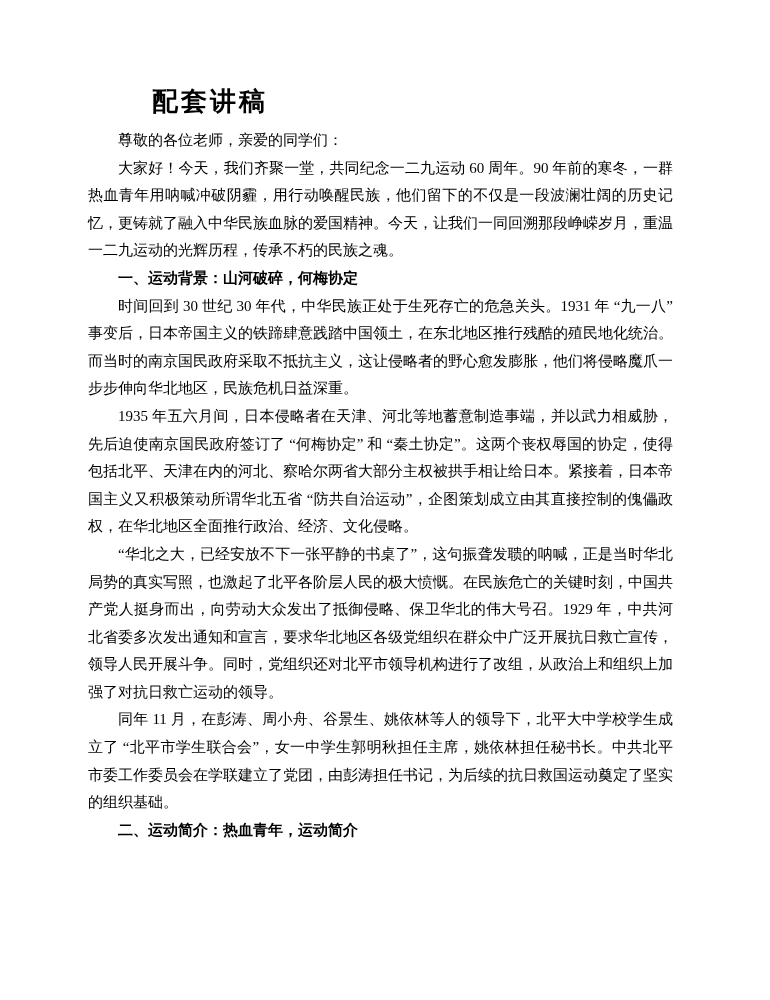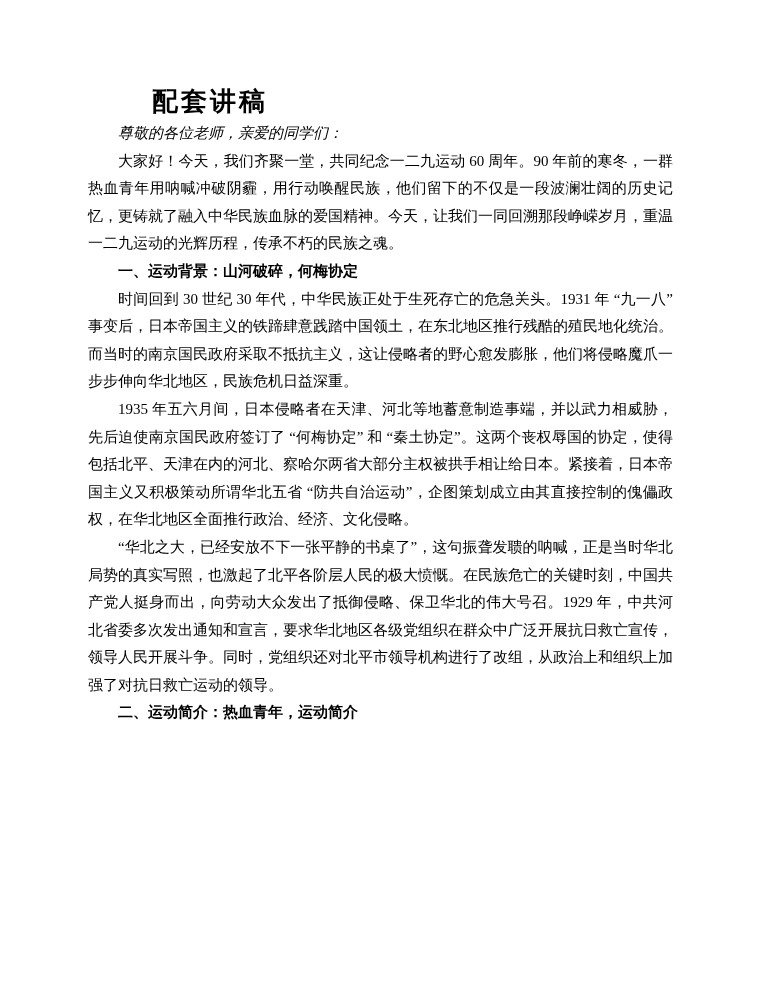--- a/index.html
+++ b/index.html
@@ -31,21 +31,21 @@
   }
   .para {
     font-size: 15px;
     line-height: 27.6px;
     margin: 0;
     text-align: justify;
     text-justify: inter-ideograph;
     text-indent: 2em;
   }
   .para.first {
-    font-style: italic;
+    margin-top: 7px;
   }
   .para.heading {
     font-weight: 700;
   }
 </style>
 </head>
 <body>
 
 <div class="page">
   <div class="content">
@@ -56,16 +56,17 @@
     <p class="para">大家好！今天，我们齐聚一堂，共同纪念一二九运动 60 周年。90 年前的寒冬，一群热血青年用呐喊冲破阴霾，用行动唤醒民族，他们留下的不仅是一段波澜壮阔的历史记忆，更铸就了融入中华民族血脉的爱国精神。今天，让我们一同回溯那段峥嵘岁月，重温一二九运动的光辉历程，传承不朽的民族之魂。</p>
 
     <p class="para heading">一、运动背景：山河破碎，何梅协定</p>
 
     <p class="para">时间回到 30 世纪 30 年代，中华民族正处于生死存亡的危急关头。1931 年 “九一八” 事变后，日本帝国主义的铁蹄肆意践踏中国领土，在东北地区推行残酷的殖民地化统治。而当时的南京国民政府采取不抵抗主义，这让侵略者的野心愈发膨胀，他们将侵略魔爪一步步伸向华北地区，民族危机日益深重。</p>
 
     <p class="para">1935 年五六月间，日本侵略者在天津、河北等地蓄意制造事端，并以武力相威胁，先后迫使南京国民政府签订了 “何梅协定” 和 “秦土协定”。这两个丧权辱国的协定，使得包括北平、天津在内的河北、察哈尔两省大部分主权被拱手相让给日本。紧接着，日本帝国主义又积极策动所谓华北五省 “防共自治运动”，企图策划成立由其直接控制的傀儡政权，在华北地区全面推行政治、经济、文化侵略。</p>
 
     <p class="para">“华北之大，已经安放不下一张平静的书桌了”，这句振聋发聩的呐喊，正是当时华北局势的真实写照，也激起了北平各阶层人民的极大愤慨。在民族危亡的关键时刻，中国共产党人挺身而出，向劳动大众发出了抵御侵略、保卫华北的伟大号召。1929 年，中共河北省委多次发出通知和宣言，要求华北地区各级党组织在群众中广泛开展抗日救亡宣传，领导人民开展斗争。同时，党组织还对北平市领导机构进行了改组，从政治上和组织上加强了对抗日救亡运动的领导。</p>
 
+    <p class="para">同年 11 月，在彭涛、周小舟、谷景生、姚依林等人的领导下，北平大中学校学生成立了 “北平市学生联合会”，女一中学生郭明秋担任主席，姚依林担任秘书长。中共北平市委工作委员会在学联建立了党团，由彭涛担任书记，为后续的抗日救国运动奠定了坚实的组织基础。</p>
 
     <p class="para heading">二、运动简介：热血青年，运动简介</p>
   </div>
 </div>
 
 </body></html>

